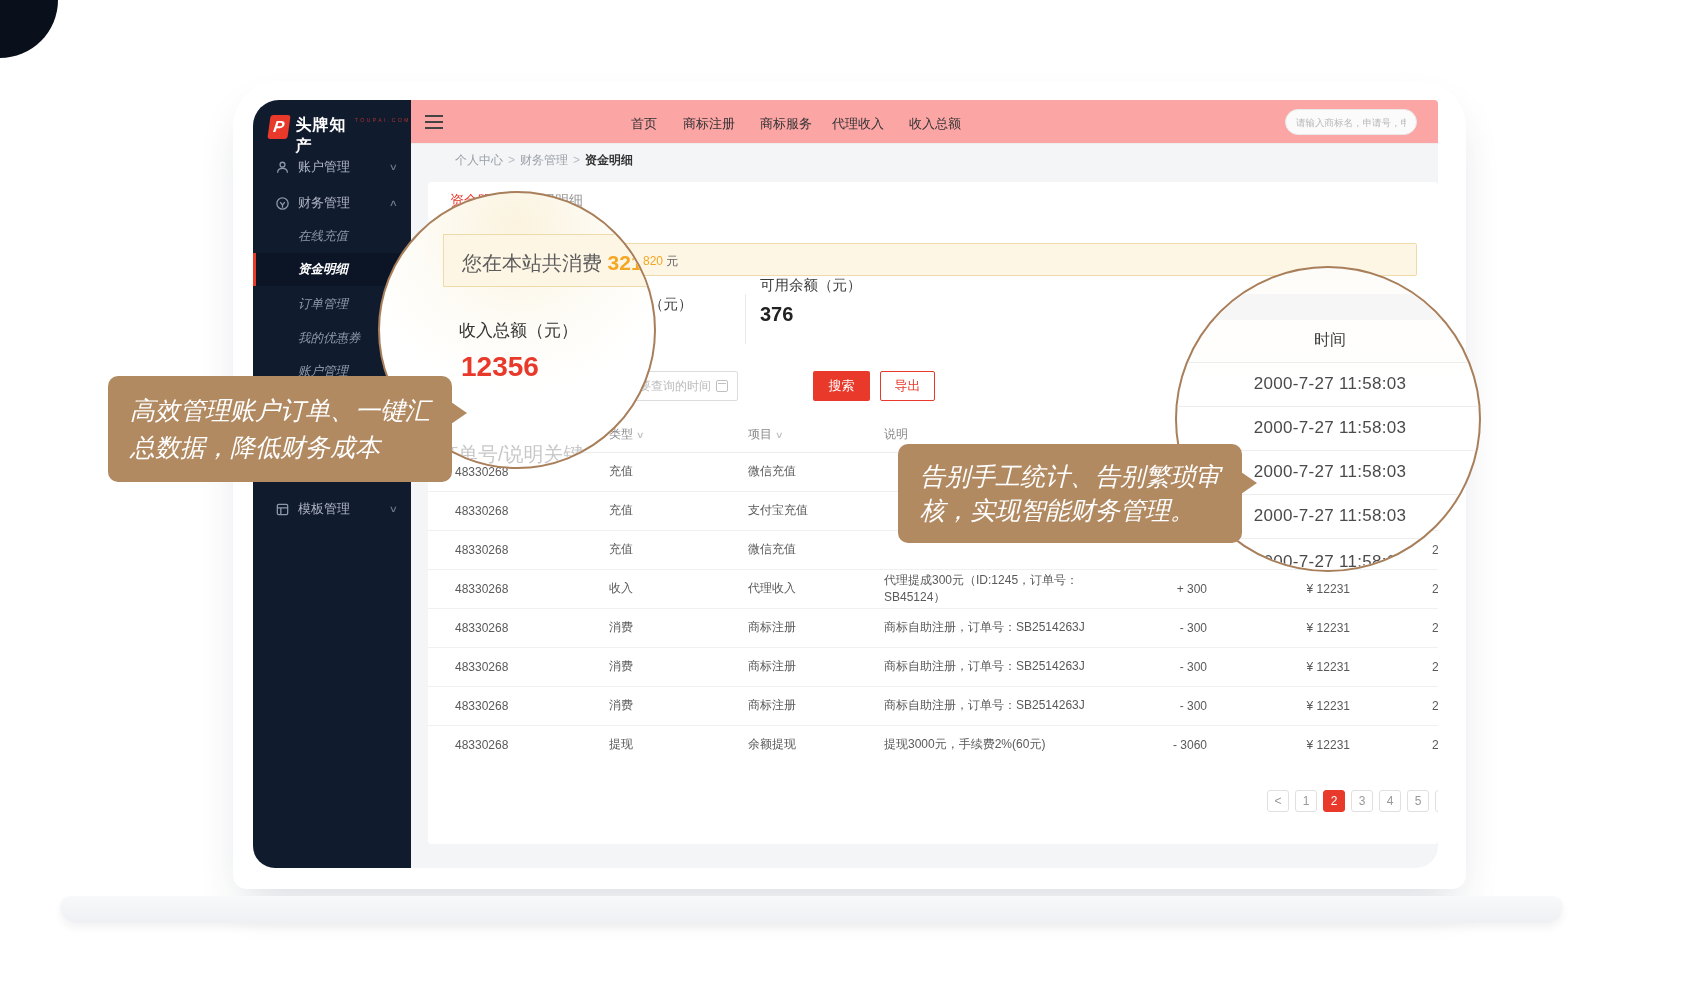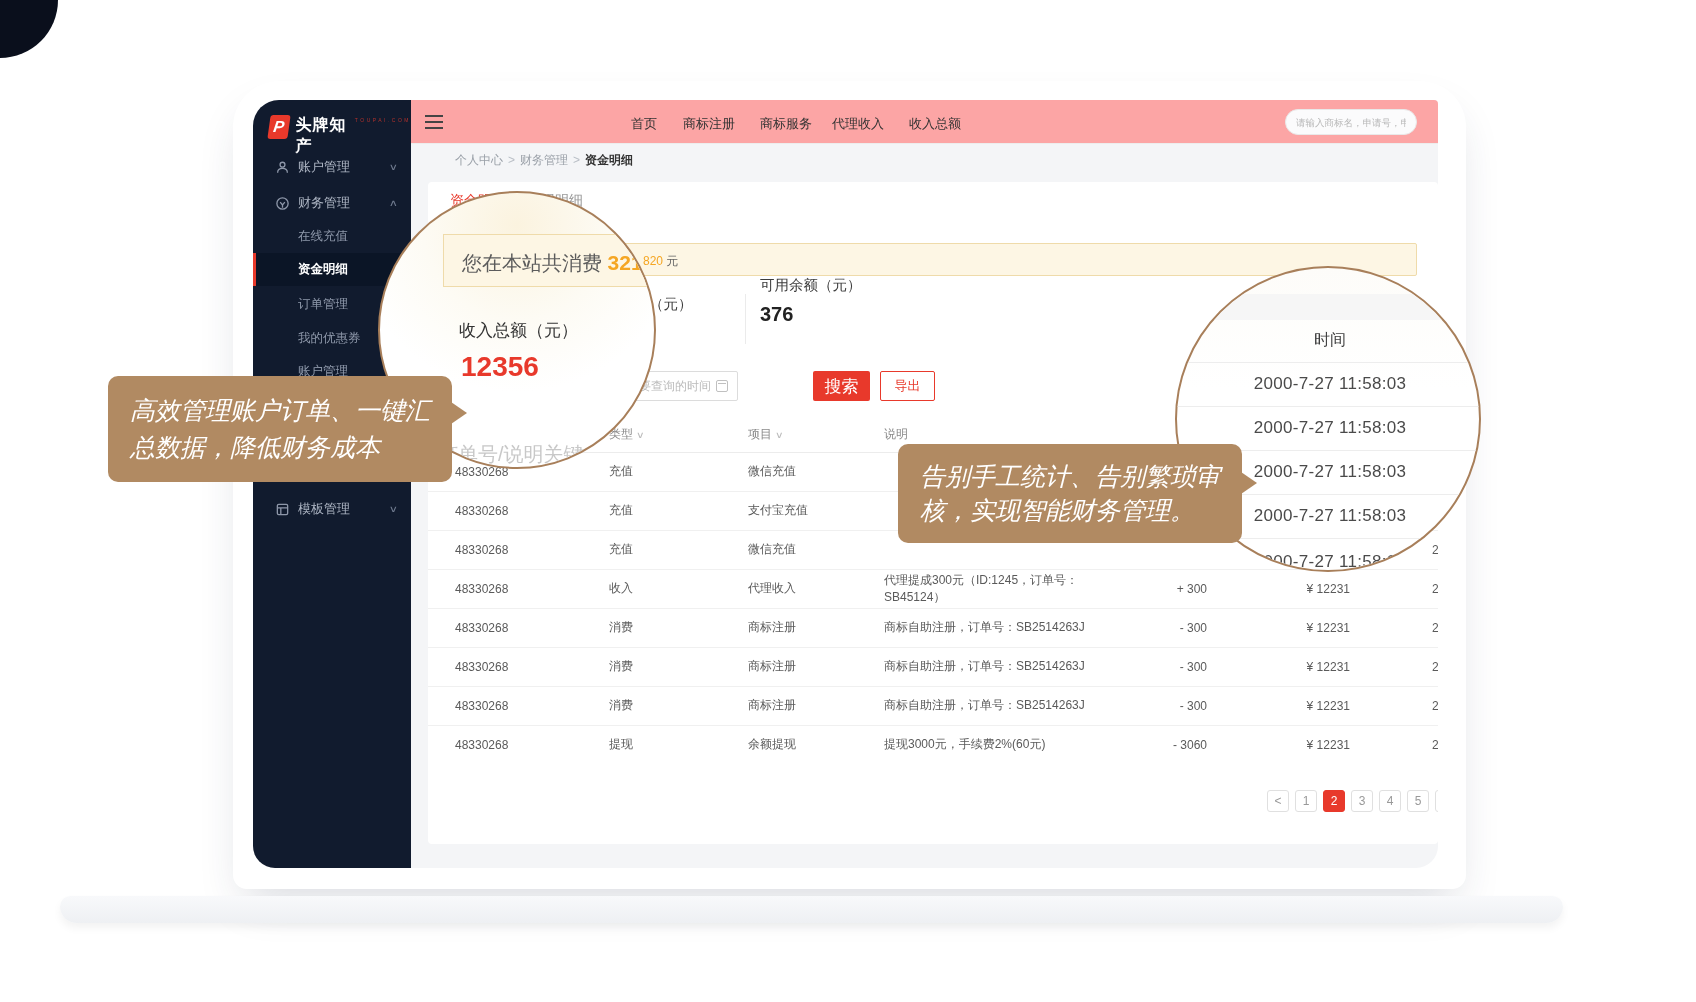--- a/index.html
+++ b/index.html
@@ -30,21 +30,21 @@
     transform:skewX(-8deg); color:#fff; font-weight:bold; font-style:italic;
     font-size:16px; text-align:center; line-height:24px; }
   .logo-text { margin-left:7px; color:#fff; font-size:16px; font-weight:bold; letter-spacing:1px; }
   .logo-sub { margin-left:7px; color:#e8392b; font-size:5px; letter-spacing:2.5px; opacity:.75; margin-top:2px; }
   .logo-texts { display:flex; flex-direction:row; }
   .side-item { position:absolute; left:0; width:158px; height:34px; display:flex; align-items:center;
     color:#aeb6c4; font-size:13px; cursor:pointer; }
   .side-item .ic { width:15px; height:15px; margin-left:22px; margin-right:8px; color:#8e97a9; }
   .side-item .chev { position:absolute; right:14px; font-size:9px; color:#6f7a8e; transform:scaleX(1.4); }
   .side-sub { position:absolute; left:0; width:186px; height:33px; display:flex; align-items:center;
-    padding-left:45px; color:#8f99ab; font-size:12.5px; cursor:pointer; }
+    padding-left:45px; color:#8f99ab; font-size:12.5px; cursor:pointer;font-style:italic; }
   .side-sub.active { background:#0b1526; color:#ffffff; font-weight:bold; }
   .side-sub.active::before { content:""; position:absolute; left:0; top:0; width:3px; height:33px; background:#e8392b; }
 
   
   .navbar { position:absolute; left:158px; top:0; width:1027px; height:44px; background:#fca5a5;
     border-bottom:1px solid #ededed; }
   .hamburger { position:absolute; left:14px; top:15px; width:18px; height:14px; cursor:pointer; }
   .hamburger i { display:block; height:2px; background:#444; margin-bottom:4px; }
   .nav-item { position:absolute; top:15px; font-size:13px; color:#333; cursor:pointer; }
   .nav-search { position:absolute; right:21px; top:9px; width:132px; height:26px;
@@ -83,21 +83,21 @@
   .stat-div.d1 { left:208px; } .stat-div.d2 { left:317px; }
 
   .date-input { position:absolute; left:164px; top:189px; width:146px; height:30px;
     border:1px solid #dcdcdc; border-radius:2px; background:#fff; font-size:12px; color:#bbb;
     padding:0 26px 0 10px; outline:none; }
   .date-input::placeholder { color:#bbb; }
   .cal-icon { position:absolute; left:288px; top:198px; width:12px; height:12px;
     border:1px solid #c0c0c0; border-radius:2px; }
   .cal-icon::before { content:""; position:absolute; left:1px; right:1px; top:2px; height:1px; background:#c0c0c0; }
   .btn-search { position:absolute; left:385px; top:189px; width:57px; height:30px;
-    background:#e8392b; color:#fff; font-size:17px; border:none; border-radius:2px; cursor:pointer; }
+    background:#e8392b; color:#fff; font-size:13px; border:none; border-radius:2px; cursor:pointer; }
   .btn-export { position:absolute; left:452px; top:189px; width:55px; height:30px;
     background:#fff; color:#e8392b; font-size:13px; border:1px solid #e8392b; border-radius:2px; cursor:pointer; }
 
   table.ledger { position:absolute; left:0; top:236px; width:1154px; border-collapse:collapse; table-layout:fixed; }
   table.ledger col.c1{width:181px} table.ledger col.c2{width:139px} table.ledger col.c3{width:136px}
   table.ledger col.c4{width:244px} table.ledger col.c5{width:79px} table.ledger col.c6{width:143px}
   table.ledger col.c7{width:232px}
   table.ledger th { height:34px; font-size:12px; font-weight:normal; color:#8a8a8a; text-align:left; }
   table.ledger td { height:39px; font-size:12px; color:#5a5a5a; }
   table.ledger th.c1, table.ledger td.c1 { padding-left:27px; }

